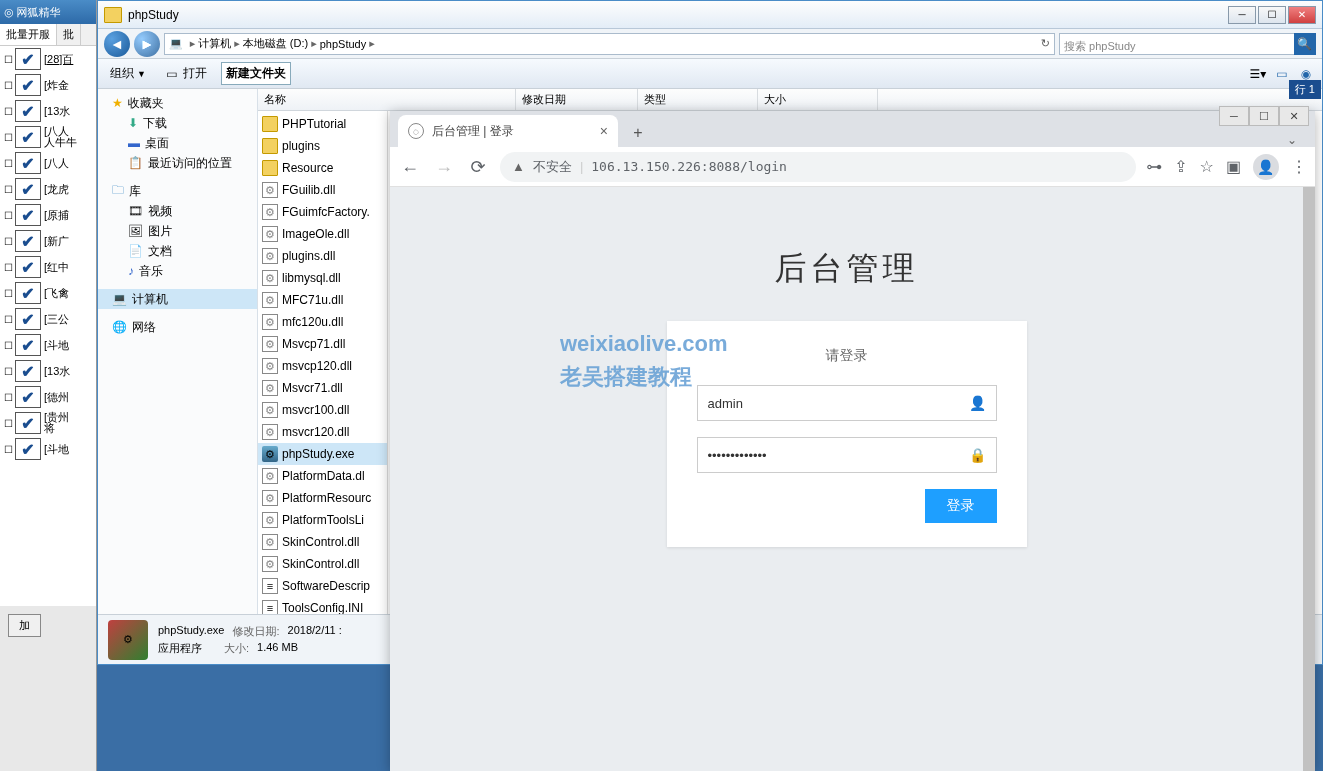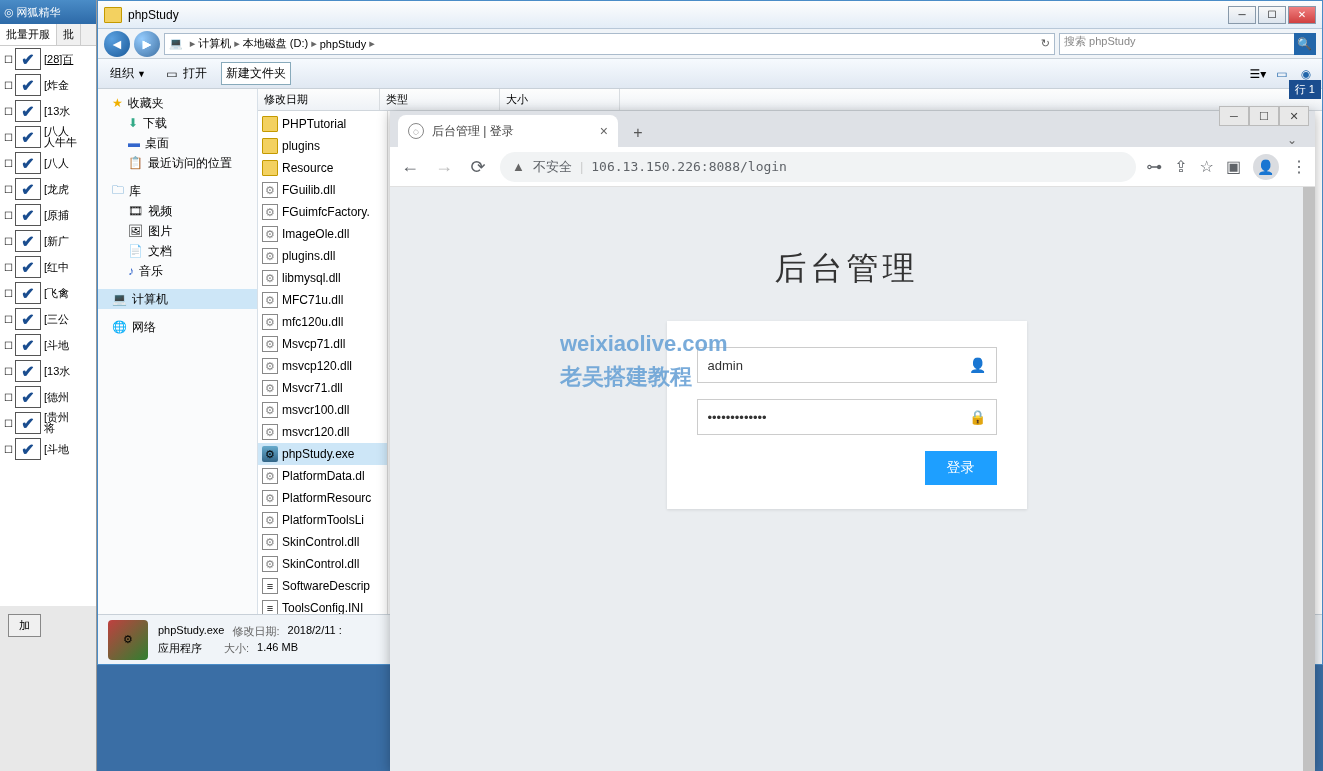--- a/index.html
+++ b/index.html
@@ -23,26 +23,26 @@
 .ex-fold-icon { width: 18px; height: 16px; background: #f3d160; border: 1px solid #c49a00; border-radius: 1px; margin-right: 6px; }
 .ex-wincontrols { margin-left: auto; display: flex; gap: 2px; }
 .ex-winbtn { width: 28px; height: 18px; border: 1px solid #8899aa; background: linear-gradient(#f8f8f8,#dde5ee); display:flex; align-items:center; justify-content:center; font-size:10px; }
 .ex-winbtn.close { background: linear-gradient(#f08080,#d04040); color:#fff; }
 
 .ex-addr { height: 30px; display: flex; align-items: center; padding: 3px 6px; gap: 4px; background: #f0f4f8; border-bottom: 1px solid #c8d0d8; }
 .navcirc { width: 26px; height: 26px; border-radius: 50%; background: radial-gradient(circle at 30% 30%, #5aa0e0, #1a5a9a); display:flex; align-items:center; justify-content:center; color:#fff; font-size:14px; }
 .navcirc.dis { filter: grayscale(0.4) brightness(1.3); }
 .breadcrumb { flex: 1; height: 22px; border: 1px solid #abc; background: #fff; display: flex; align-items: center; padding: 0 4px; font-size: 11px; }
 .bc-sep { margin: 0 3px; color: #666; }
-.searchbox { width: 236px; height: 22px; border: 1px solid #abc; background: #fff; display: flex; align-items: flex-start; padding: 0 4px; font-size: 11px; color: #888; }
+.searchbox { width: 236px; height: 22px; border: 1px solid #abc; background: #fff; display: flex; align-items: flex-end; padding: 0 4px; font-size: 11px; color: #888; }
 .search-btn { width: 22px; height: 22px; background:#2266aa; color:#fff; display:flex; align-items:center; justify-content:center; margin-left:-1px; }
 
 .ex-toolbar { height: 30px; background: linear-gradient(#f6fafe,#e0e8f2); display: flex; align-items: center; padding: 0 8px; gap: 10px; border-bottom: 1px solid #c8d0d8; font-size: 12px; }
 .tb-item { display: flex; align-items: center; gap: 3px; padding: 2px 4px; }
-.tb-item.hl { background: #fff; border: 1px solid #8ab; }
+.tb-item.hl { background: #fff; border: 1px solid #8ab; font-weight: bold; }
 .tb-right { margin-left: auto; display: flex; gap: 8px; align-items: center; }
 .icn { width: 16px; height: 16px; display:inline-flex; align-items:center; justify-content:center; }
 
 .ex-body { flex: 1; display: flex; overflow: hidden; position: relative; }
 .nav-pane { width: 160px; background: #fafbfc; border-right: 1px solid #d8e0e8; padding: 4px 0; font-size: 12px; overflow:hidden; }
 .nav-group { margin-bottom: 8px; }
 .nav-item { display: flex; align-items: center; padding: 2px 6px 2px 14px; height: 20px; gap: 5px; }
 .nav-item.sel { background: #cde6f7; }
 .nav-item.sub { padding-left: 30px; }
 .fold { background:#f3d160; border:1px solid #c49a00; }
@@ -307,20 +307,21 @@
       <div class="nav-group">
         <div class="nav-item">
             <span>🌐</span>
             <span>网络</span>
           </div>
       </div>
     </div>
 
     <div class="file-pane">
       <div class="col-headers">
+        <div class="col-h" style="width:258px;">名称</div>
         <div class="col-h" style="width:122px;">修改日期</div>
         <div class="col-h" style="width:120px;">类型</div>
         <div class="col-h" style="width:120px;">大小</div>
       </div>
       <div class="file-list" id="file-list">
           <div class="file-row">
             <span class="fi fold"></span>
             <span>PHPTutorial</span>
           </div>
           <div class="file-row">
@@ -469,20 +470,21 @@
     </div>
   </div>
   <div class="br-content">
     <div class="watermark">
       <div style="font-family:Arial;">weixiaolive.com</div>
       <div>老吴搭建教程</div>
     </div>
     <div class="login-page">
       <div class="login-title">后台管理</div>
       <div class="login-card">
+        <div class="card-head">请登录</div>
         <div class="input-wrap">
           <input type="text" value="admin" style="">
           <span class="input-icon">👤</span>
         </div>
         <div class="input-wrap">
           <input type="password" value="•••••••••••••" style="">
           <span class="input-icon">🔒</span>
         </div>
         <button class="login-btn">登录</button>
         <div style="clear:both;"></div>

